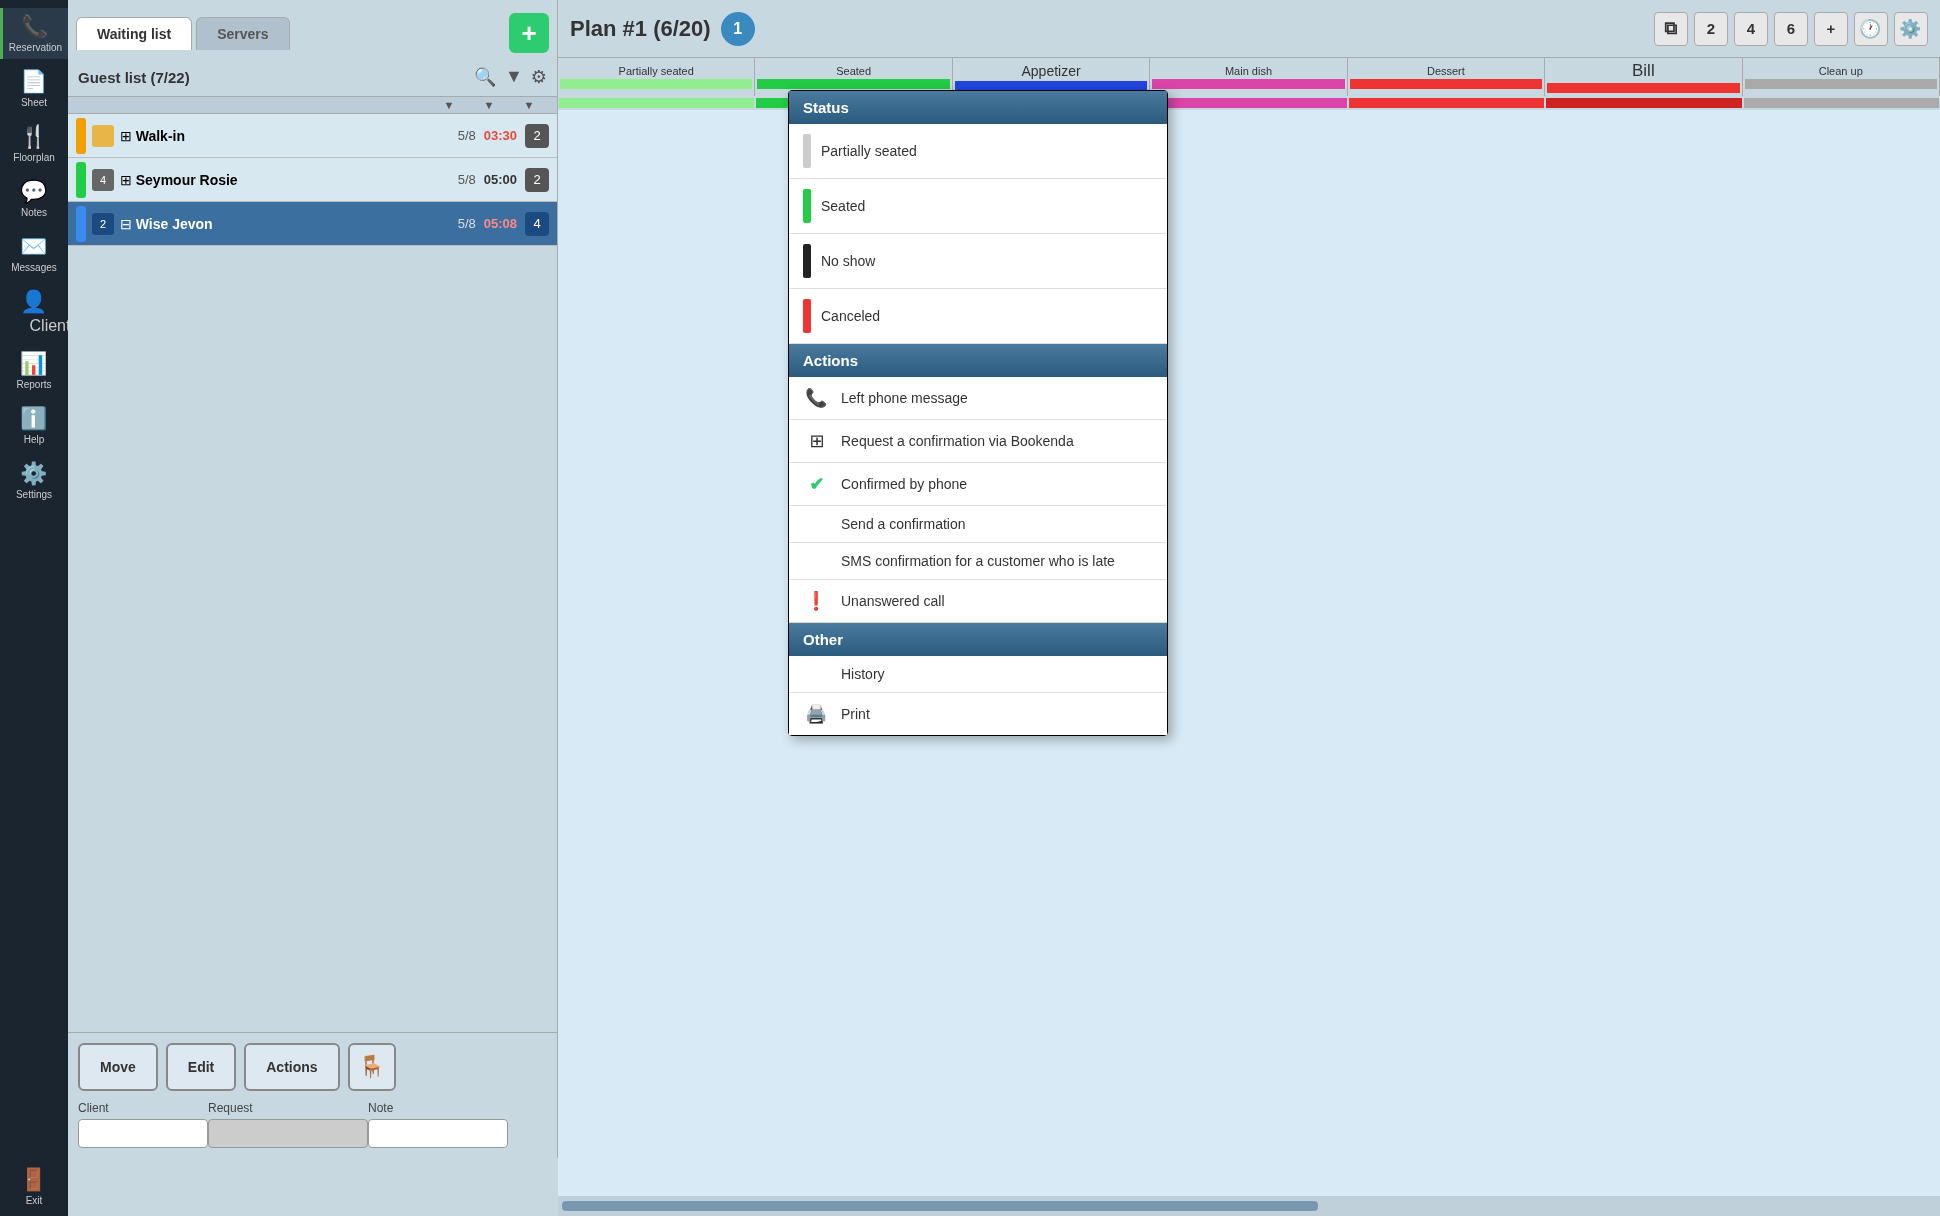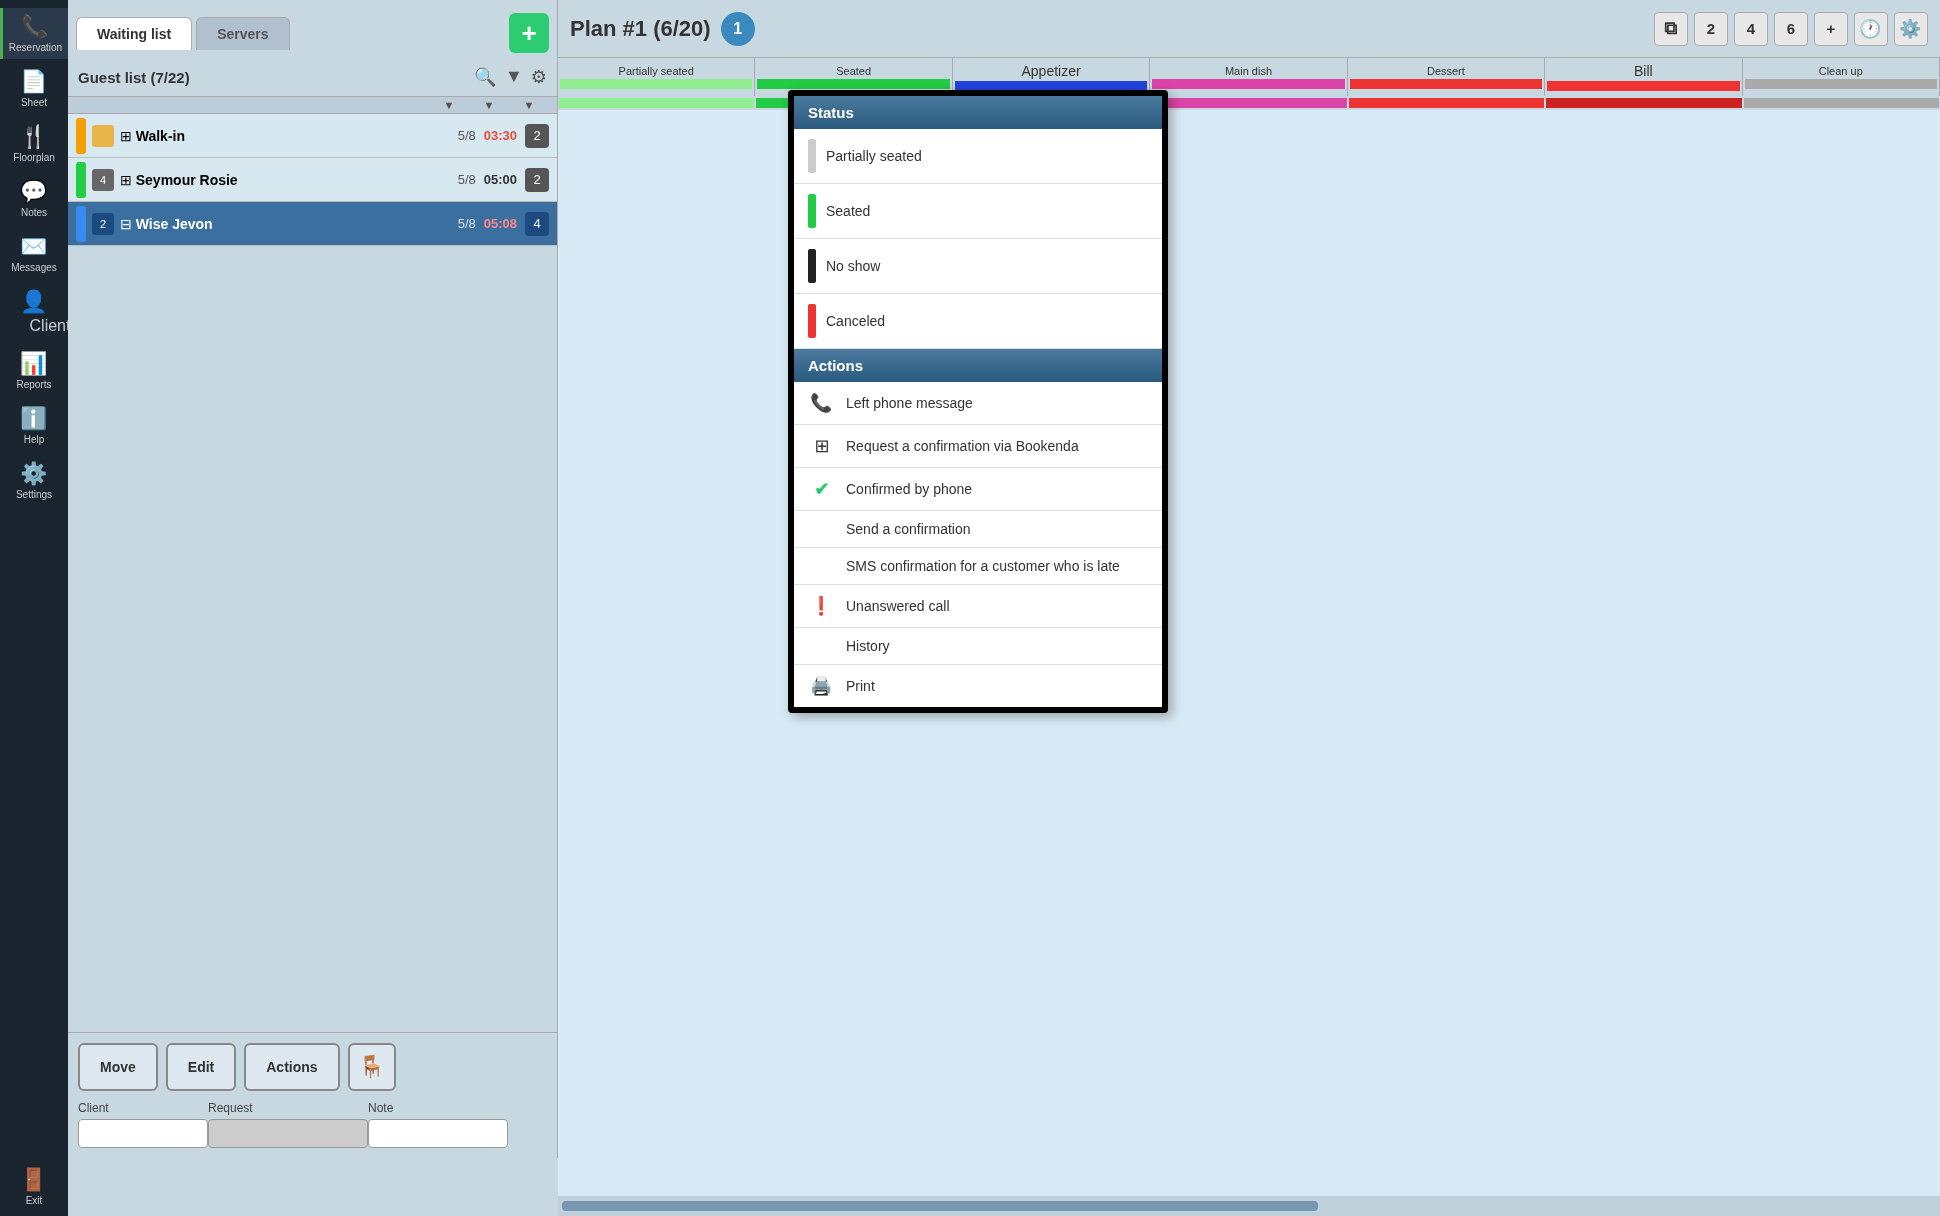--- a/index.html
+++ b/index.html
@@ -364,21 +364,21 @@
       border-radius: 3px;
     }
 
     
     .context-menu {
       position: absolute;
       top: 90px;
       left: 230px;
       width: 380px;
       background: white;
-      border: 6px solid #000000;
+      border: 1px solid #000000;
       border-radius: 4px;
       box-shadow: 4px 4px 12px rgba(0,0,0,0.3);
       z-index: 100;
     }
     .menu-section-header {
       background: linear-gradient(to bottom, #4a7a9e, #2a5a7e);
       color: white;
       padding: 8px 14px;
       font-size: 15px;
       font-weight: bold;
@@ -583,21 +583,21 @@
         </div>
         <div class="status-col">
           <span style="font-size:11px;">Main dish</span>
           <div class="status-color-bar" style="background:#dd44aa;"></div>
         </div>
         <div class="status-col">
           <span style="font-size:11px;">Dessert</span>
           <div class="status-color-bar" style="background:#ee3333;"></div>
         </div>
         <div class="status-col">
-          <span style="font-size:14px;">Bill</span>
+          <span style="font-size:17px;">Bill</span>
           <div class="status-color-bar" style="background:#ee3333;"></div>
         </div>
         <div class="status-col">
           <span style="font-size:11px;">Clean up</span>
           <div class="status-color-bar" style="background:#aaaaaa;"></div>
         </div>
       </div>
 
       <div style="display:flex; height:14px; background:#c8d8e0;">
         <div style="flex:1; background:#90ee90; margin:2px 1px;"></div>
@@ -664,20 +664,21 @@
         </div>
         <div class="menu-item">
           <span class="menu-icon"></span>
           <span>SMS confirmation for a customer who is late</span>
         </div>
         <div class="menu-item">
           <span class="menu-icon" style="color:#e74c3c;">❗</span>
           <span>Unanswered call</span>
         </div>
 
+        <div class="menu-section-header">Other</div>
 
         <div class="menu-item">
           <span class="menu-icon"></span>
           <span>History</span>
         </div>
         <div class="menu-item" style="border-bottom:none;">
           <span class="menu-icon">🖨️</span>
           <span>Print</span>
         </div>
 

